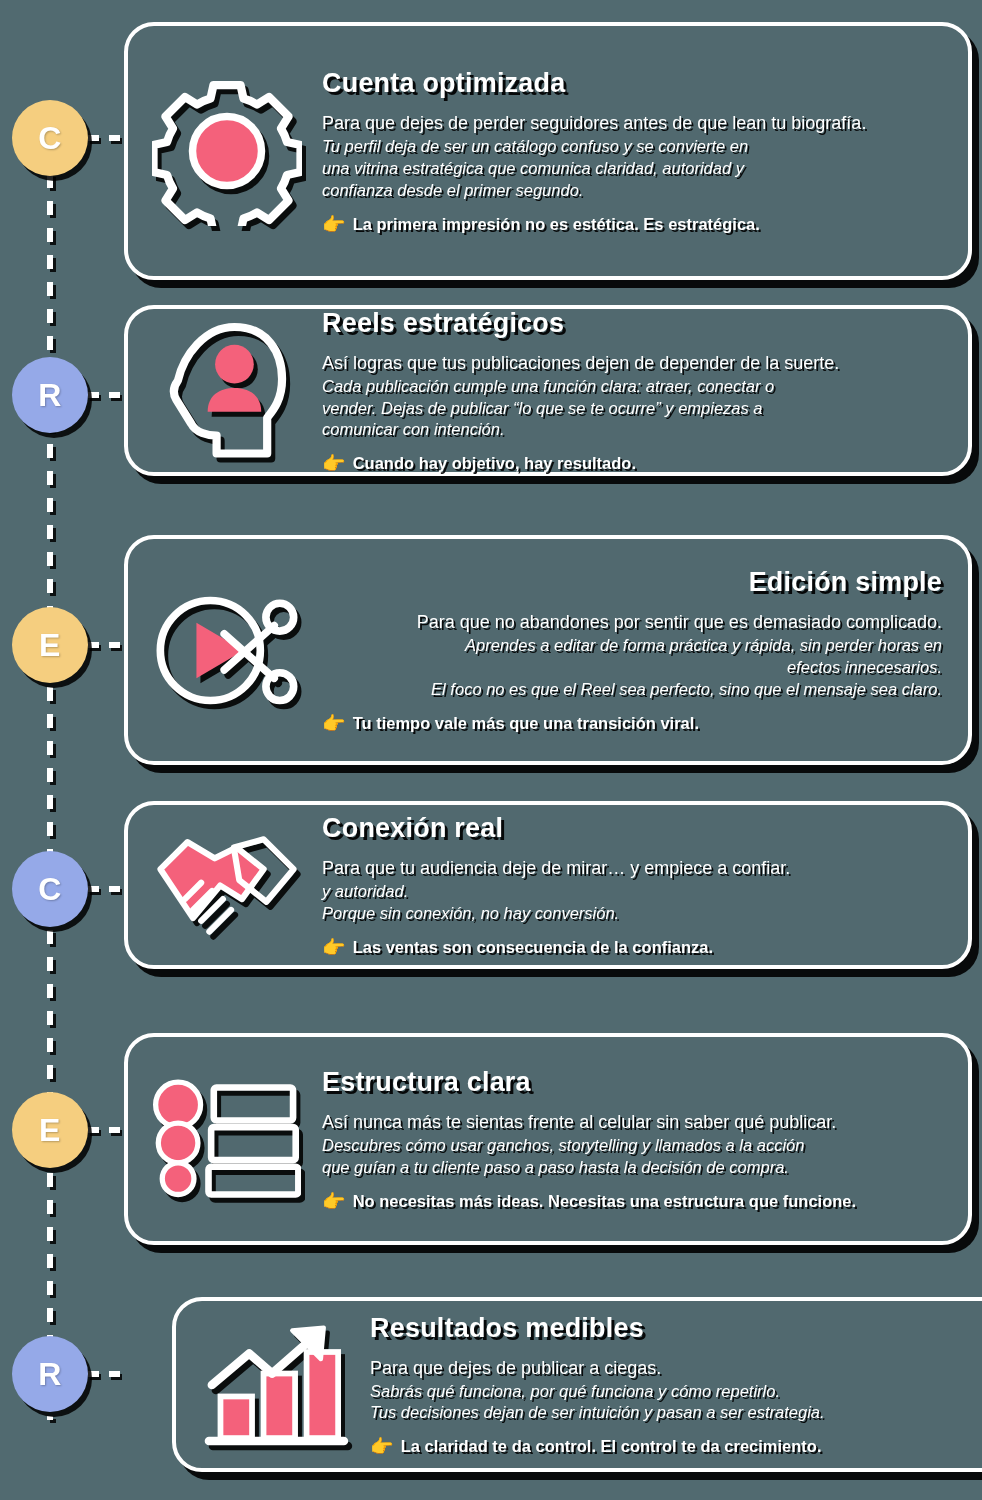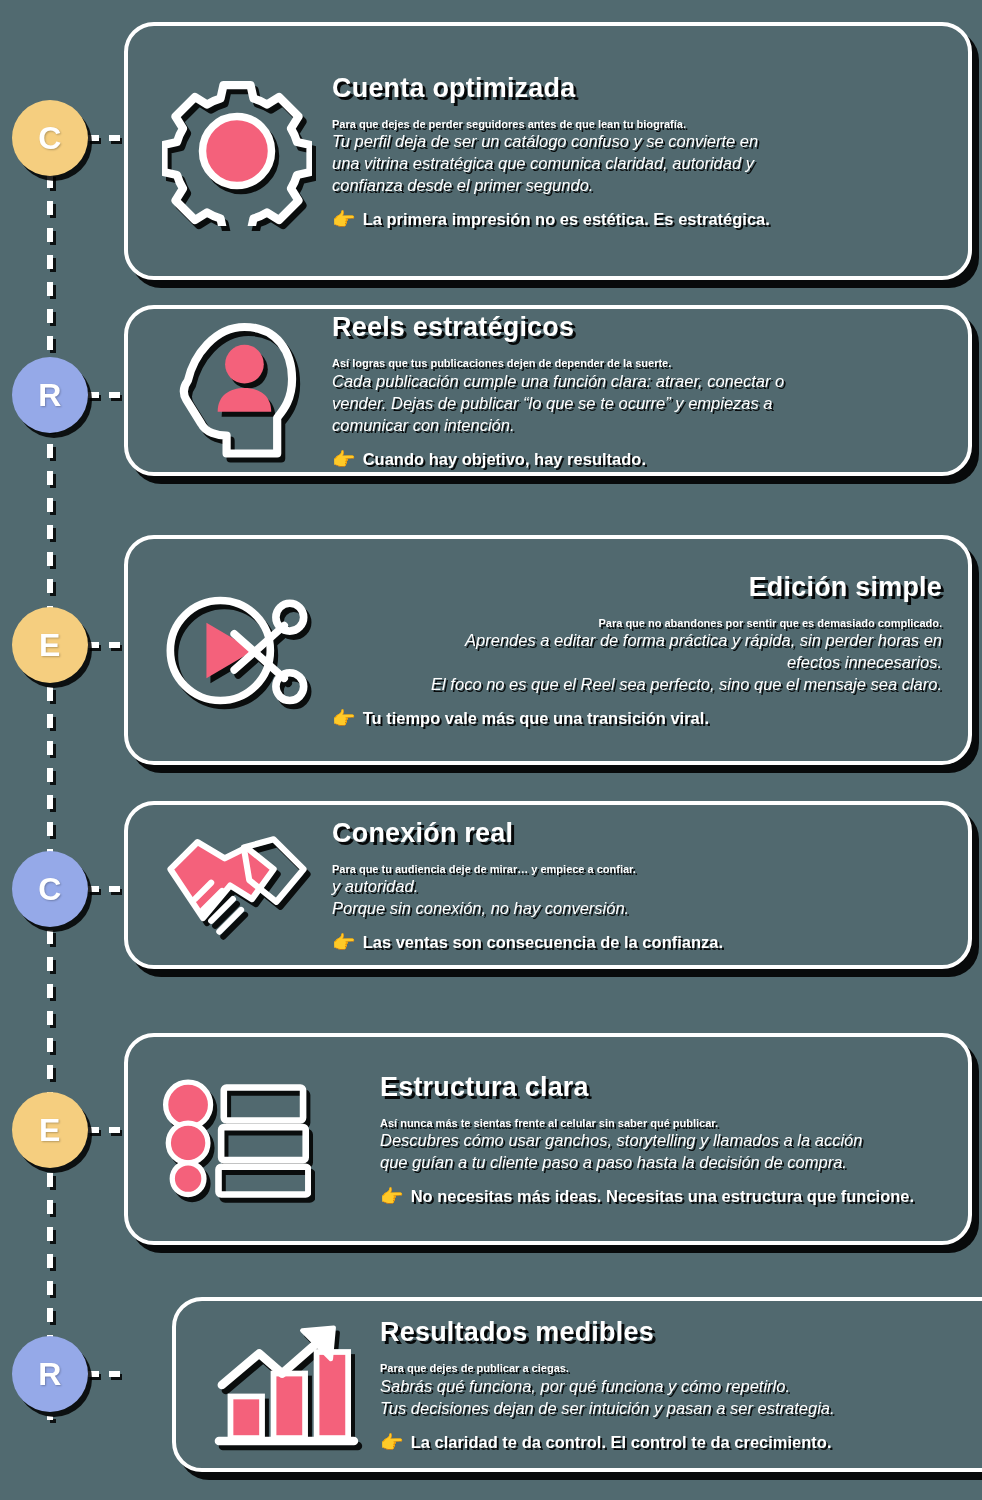--- a/index.html
+++ b/index.html
@@ -72,21 +72,21 @@
     position: absolute;
     left: 124px;
     width: 848px;
     border: 4px solid #ffffff;
     border-radius: 30px;
     background: #51696f;
     box-shadow: 7px 8px 0px rgba(0,0,0,0.9);
     z-index: 2;
     display: flex;
     align-items: center;
-    padding: 14px 22px 14px 14px;
+    padding: 14px 22px 14px 4px;
   }
 
   .icon-col {
     flex: 0 0 190px;
     display: flex;
     align-items: center;
     justify-content: center;
   }
 
   .text-col {
@@ -97,22 +97,22 @@
   .card-title {
     font-size: 27px;
     font-weight: bold;
     color: #ffffff;
     margin-bottom: 13px;
     text-shadow: 3px 3px 0px rgba(0,0,0,0.92);
     letter-spacing: 0.2px;
   }
 
   .lead {
-    font-size: 11px;
-    font-weight: bold;
+    font-size: 18px;
+    font-weight: normal;
     color: #ffffff;
     line-height: 1.33;
     text-shadow: 2px 2px 0px rgba(0,0,0,0.9);
   }
 
   .body-line {
     font-size: 16.5px;
     font-weight: normal;
     color: #ffffff;
     line-height: 1.33;
@@ -251,21 +251,21 @@
         <span>Las ventas son consecuencia de la confianza.</span>
       </div>
     </div>
   </div>
 
   <div class="badge" style="top:1092px; background:#f5ce7f;">
     <span>E</span>
   </div>
   <div class="connector" style="top:1127px;"></div>
 
-  <div class="card" style="top:1033px; height:212px;gap:48px;">
+  <div class="card" style="top:1033px; height:212px;">
     <div class="icon-col">
       <svg class="glyph" width="148" height="120" viewBox="0 0 112 90">
         <circle cx="19" cy="19" r="17" fill="#f4617b" stroke="#ffffff" stroke-width="4"></circle>
         <circle cx="19" cy="48" r="15" fill="#f4617b" stroke="#ffffff" stroke-width="4"></circle>
         <circle cx="19" cy="75" r="12" fill="#f4617b" stroke="#ffffff" stroke-width="4"></circle>
         <rect x="46" y="6" width="60" height="25" rx="2" fill="none" stroke="#ffffff" stroke-width="5"></rect>
         <rect x="44" y="36" width="64" height="25" rx="2" fill="none" stroke="#ffffff" stroke-width="5"></rect>
         <rect x="42" y="66" width="68" height="21" rx="2" fill="none" stroke="#ffffff" stroke-width="5"></rect>
       </svg>
     </div>

